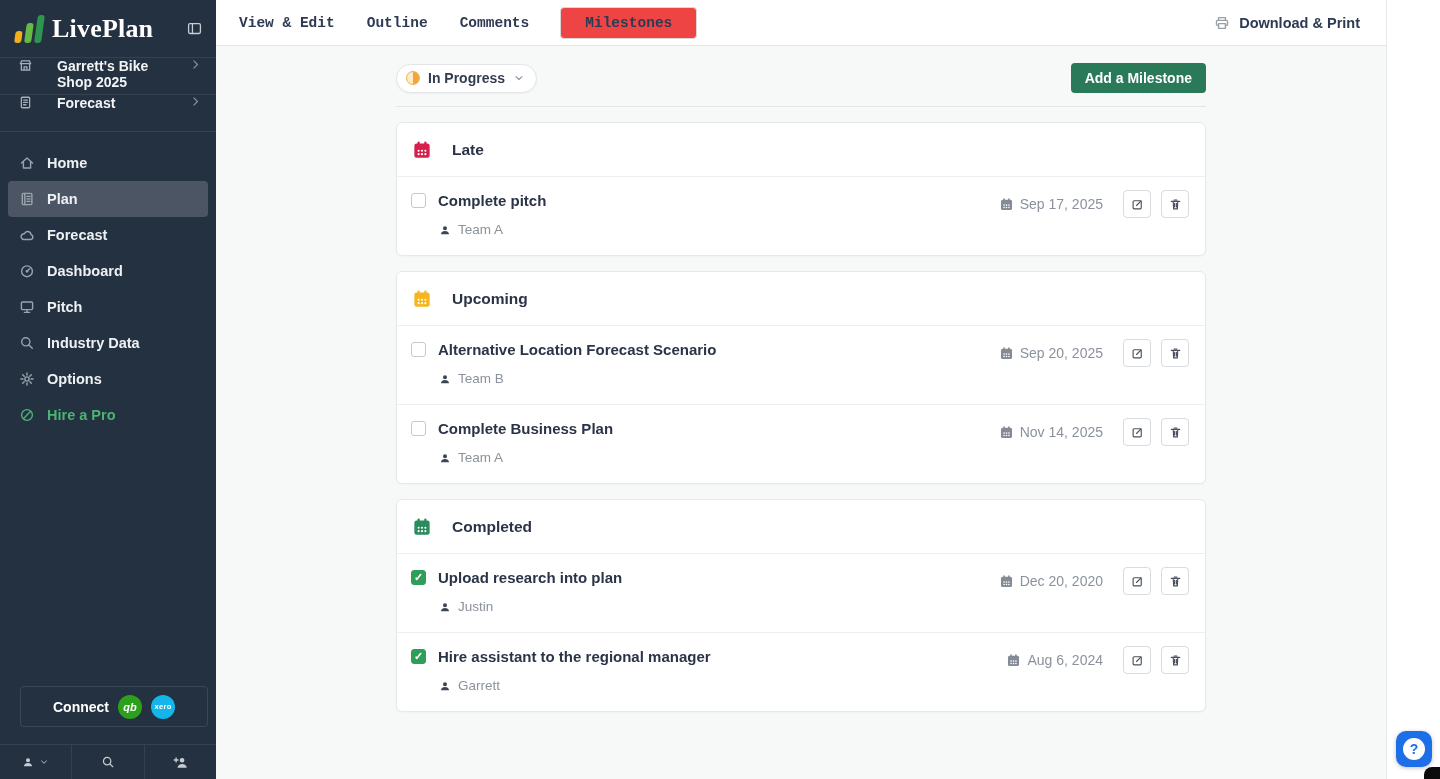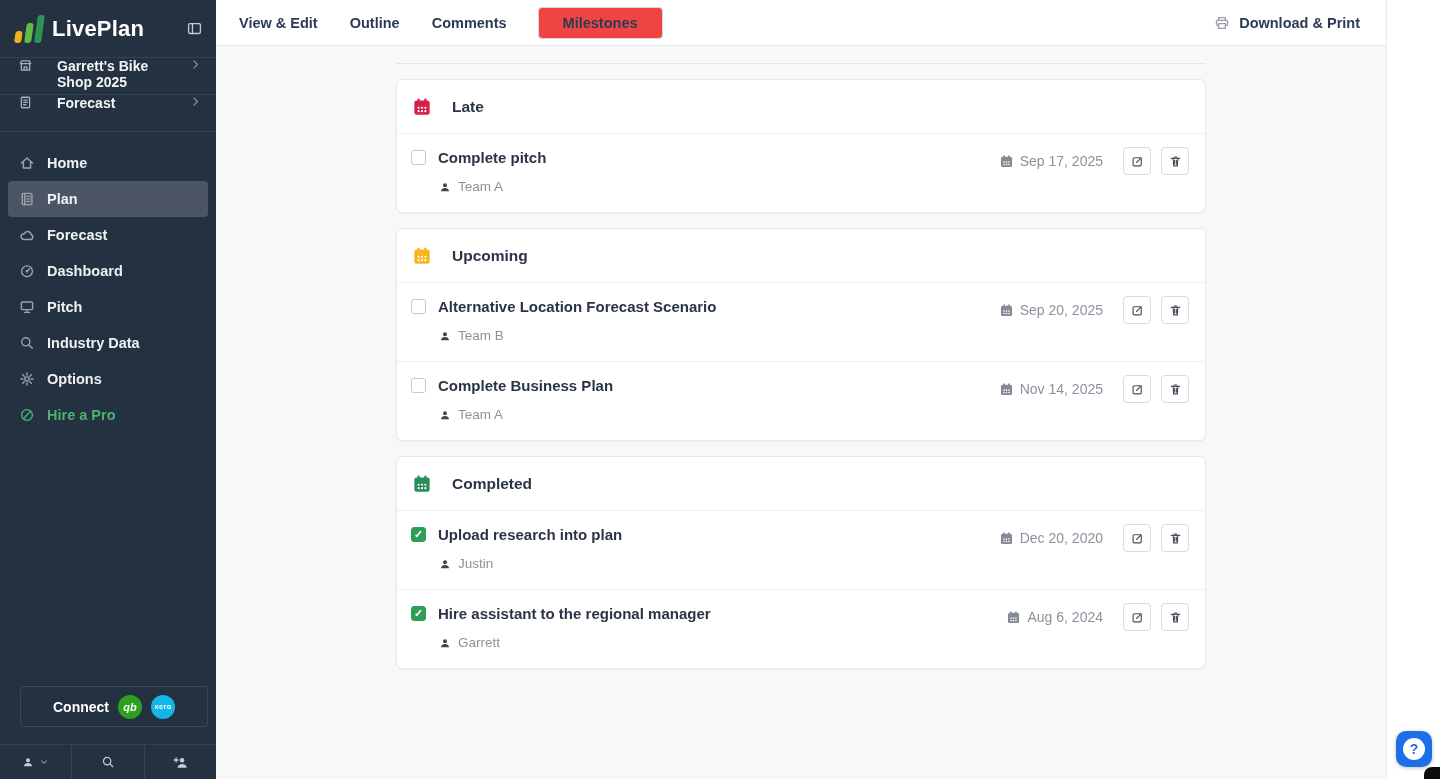--- a/index.html
+++ b/index.html
@@ -8,21 +8,21 @@
 
   
   .sidebar { position:relative; width:216px; height:779px; background:#243140; flex:0 0 216px; color:#eef1f4; }
   .sb-header { height:58px; display:flex; align-items:center; justify-content:space-between; padding:0 14px 0 16px; border-bottom:1px solid #35414f; }
   .logo { display:flex; align-items:center; gap:9px; cursor:pointer; }
   .logo-bars { display:flex; align-items:flex-end; gap:3px; transform:skewX(-8deg); }
   .logo-bars span { display:block; width:7px; border-radius:3px; }
   .logo-bars .b1 { height:12px; background:#f3b01c; }
   .logo-bars .b2 { height:20px; background:#63bb46; }
   .logo-bars .b3 { height:28px; background:#2e9550; }
-  .logo-text { font-size:22px; font-weight:700; color:#fff; letter-spacing:.2px; }
+  .logo-text { font-size:26px; font-weight:700; color:#fff; letter-spacing:.2px;font-family:Liberation Serif, serif; }
   .collapse-ic { color:#c7cdd5; display:flex; cursor:pointer; }
   .sb-row { height:37px; display:flex; align-items:flex-start; gap:24px; padding:0 14px 0 18px; border-bottom:1px solid #35414f; font-size:14px; font-weight:700; color:#f2f4f6; cursor:pointer; }
   .sb-row .icon { color:#a7aeb9; display:flex; }
   .sb-row .grow { flex:1; }
   .sb-row .chev { color:#8a93a0; display:flex; }
   .sb-nav { padding:13px 0 0; }
   .nav-item { height:36px; margin:0 8px; border-radius:4px; display:flex; align-items:center; gap:12px; padding:0 10px; font-size:14.5px; font-weight:700; color:#eef1f4; cursor:pointer; }
   .nav-item .icon { color:#9aa3ae; display:flex; width:17px; justify-content:center; }
   .nav-item.active { background:#4c5564; }
   .nav-item.accent, .nav-item.accent .icon { color:#4cb371; }
@@ -31,21 +31,21 @@
   .logo-circ { width:24px; height:24px; border-radius:50%; display:flex; align-items:center; justify-content:center; color:#fff; font-weight:700; }
   .qb { background:#2ca01c; font-size:11px; font-style:italic; }
   .xero { background:#13b5ea; font-size:7.5px; letter-spacing:.3px; }
   .sb-bottom { position:absolute; left:0; right:0; bottom:0; height:35px; border-top:1px solid #35414f; display:flex; }
   .sb-cell { flex:1; display:flex; align-items:center; justify-content:center; gap:5px; color:#c6ccd4; cursor:pointer; }
   .sb-cell + .sb-cell { border-left:1px solid #35414f; }
 
   
   .main { flex:1; display:flex; flex-direction:column; background:#f7f8f8; min-width:0; }
   .topbar { height:46px; background:#fff; border-bottom:1px solid #e4e6e8; display:flex; align-items:center; justify-content:space-between; padding:0 26px 0 22px; flex:0 0 46px; }
-  .tabs { display:flex; align-items:flex-start; gap:30px; }
+  .tabs { display:flex; align-items:flex-start; gap:30px;font-family:Liberation Mono, monospace; }
   .tab { font-size:14.5px; font-weight:700; color:#2d3a53; cursor:pointer; padding:7px 0; border:1px solid transparent; border-radius:4px; }
   .tab.active { background:#ef4444; border-color:#d8d8d8; padding:7px 24px; }
   .download { display:flex; align-items:center; gap:9px; font-size:14.5px; font-weight:700; color:#2d3a53; cursor:pointer; }
   .download .icon { color:#9aa0a8; display:flex; }
 
   .content { flex:1; overflow:hidden; }
   .container { width:810px; margin:17px 0 0 180px; }
   .toolbar { display:flex; align-items:center; justify-content:space-between; }
   .filter { display:flex; align-items:center; gap:8px; height:29px; padding:0 11px 0 9px; background:#fff; border:1px solid #e2e4e7; border-radius:15px; cursor:pointer; box-shadow:0 1px 2px rgba(0,0,0,.04); }
   .half-circle { width:14px; height:14px; border-radius:50%; border:1px solid #edb14a; background:linear-gradient(90deg,#fceccb 0 50%,#f0a63c 50% 100%); }
@@ -265,20 +265,32 @@
               <rect x="2.5" y="5.4" width="11" height="5" rx="1"></rect>
               <rect x="4.6" y="8.6" width="6.8" height="4.8" fill="#fff"></rect>
             </svg>
           </span>
         <span>Download &amp; Print</span>
       </div>
     </header>
 
     <div class="content">
       <div class="container">
+        <div class="toolbar">
+          <button class="filter">
+            <span class="half-circle"></span>
+            <span class="filter-label">In Progress</span>
+            <span class="chev">
+                <svg width="12" height="12" viewBox="0 0 16 16" fill="none" stroke="currentColor" stroke-width="1.4" stroke-linecap="round" stroke-linejoin="round">
+                  <path d="M4 6.2l4 3.8 4-3.8"></path>
+                </svg>
+              </span>
+          </button>
+          <button class="add-btn">Add a Milestone</button>
+        </div>
         <div class="hr"></div>
         <div id="sections">
   <section class="card">
     <div class="card-head">
       <span class="cal" style="color: rgb(214, 32, 76);">
                   <svg width="18" height="18" viewBox="0 0 16 16" fill="currentColor">
                     <rect x="1.2" y="2.2" width="13.6" height="12.6" rx="2"></rect>
                     <rect x="4" y="0.4" width="2" height="3.2" rx="1"></rect>
                     <rect x="10" y="0.4" width="2" height="3.2" rx="1"></rect>
                     <g fill="#fff">

